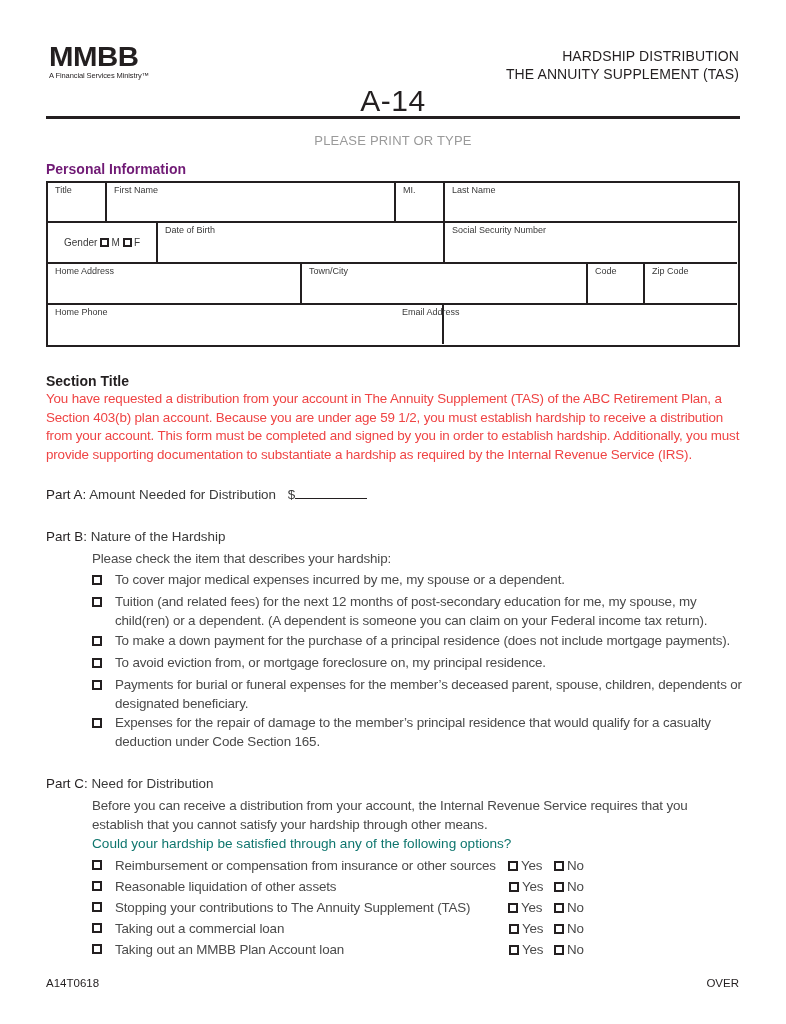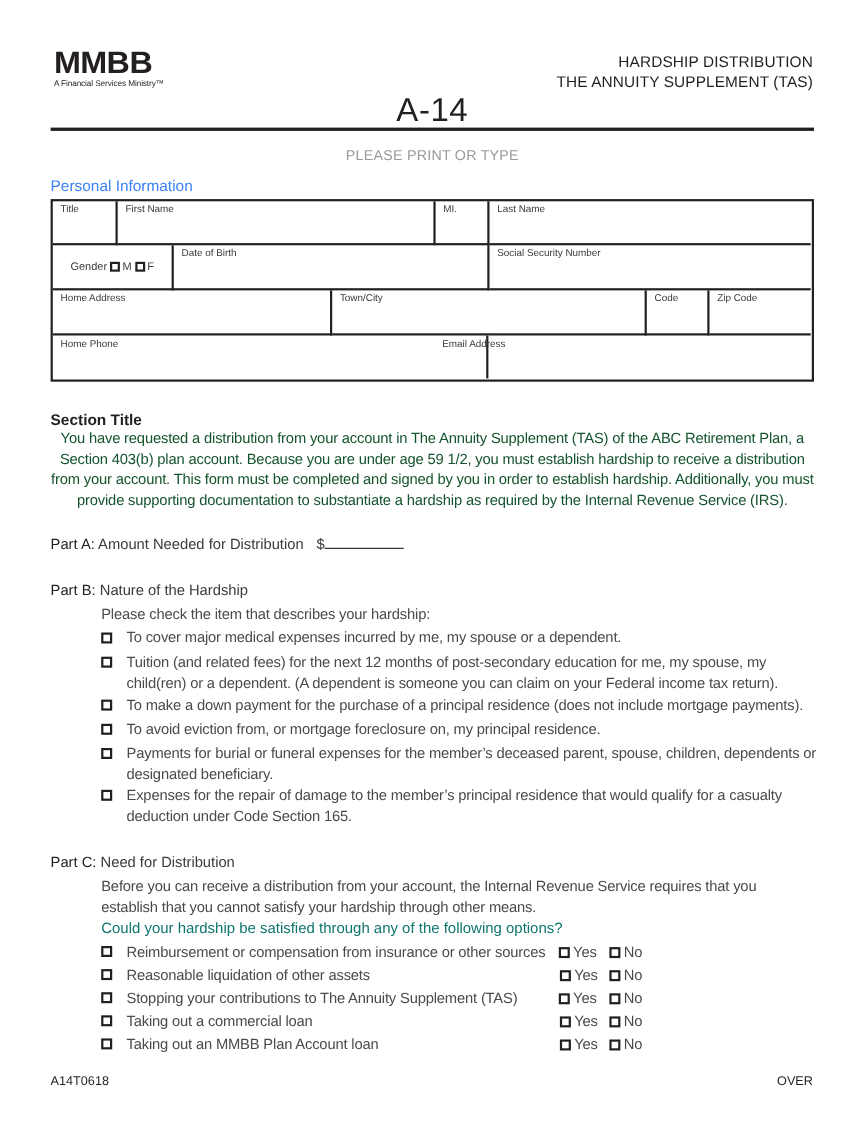--- a/index.html
+++ b/index.html
@@ -9,32 +9,32 @@
   .logo { position: absolute; left: 49px; top: 44px; }
   .logo-mark { font-family: "Liberation Sans", sans-serif; font-weight: bold; font-size: 28px; letter-spacing: -0.5px; color: #231f20; line-height: 26px; transform: scaleX(1.05); transform-origin: left; }
   .logo-tag { font-size: 7.5px; color: #231f20; margin-top: 1px; letter-spacing: -0.1px; }
 
   .header-right { position: absolute; right: 47px; top: 47px; text-align: right; font-size: 14px; color: #231f20; line-height: 18px; letter-spacing: 0.1px; }
 
   .form-id { position: absolute; left: 0; width: 786px; top: 84px; text-align: center; font-size: 30px; color: #231f20; letter-spacing: 0.5px; }
   .rule { position: absolute; left: 46px; width: 694px; top: 116px; height: 3px; background: #231f20; }
   .print-note { position: absolute; left: 0; width: 786px; top: 133px; text-align: center; font-size: 13px; color: #9a9a9a; letter-spacing: 0.2px; }
 
-  .pi-title { position: absolute; left: 46px; top: 161px; font-size: 14px; font-weight: normal; color: #3b82f6; }
+  .pi-title { position: absolute; left: 46px; top: 161px; font-size: 14px; font-weight: bold; color: #701a75; }
 
   .pi-grid { position: absolute; left: 46px; top: 181px; width: 694px; height: 166px; border: 2.5px solid #231f20; }
   .cell { position: absolute; border-right: 2.5px solid #231f20; border-bottom: 2.5px solid #231f20; font-size: 9px; color: #3a3a3a; padding: 2px 0 0 7px; }
   .cell.last-col { border-right: none; }
   .cell.last-row { border-bottom: none; }
   .gender { display: flex; align-items: center; font-size: 10px; padding: 16px; justify-content: center; }
   .gender .box { display: inline-block; width: 10px; height: 9px; border: 2px solid #231f20; margin: 0 2px 0 3px; }
 
   .section { position: absolute; left: 46px; width: 694px; }
   .sec-title { font-size: 14px; font-weight: bold; color: #231f20; }
-  .sec-body { font-size: 13.4px; line-height: 18.5px; color: #14532d; letter-spacing: -0.15px; text-align: center; }
+  .sec-body { font-size: 13.4px; line-height: 18.5px; color: #ef4444; letter-spacing: -0.15px; }
 
   .part-line { position: absolute; left: 46px; font-size: 13.4px; color: #3a3a3a; }
   .part-label { font-weight: normal; color: #231f20; }
   .blank { display: inline-block; width: 72px; border-bottom: 1px solid #231f20; height: 12px; vertical-align: baseline; }
 
   .indent { position: absolute; left: 92px; width: 650px; font-size: 13.4px; line-height: 18.5px; color: #4a4a4a; letter-spacing: -0.15px; }
   .check-item { position: absolute; left: 92px; width: 650px; display: flex; font-size: 13.4px; line-height: 18.5px; color: #4a4a4a; letter-spacing: -0.15px; }
   .cb { flex: none; width: 10px; height: 10px; border: 2px solid #231f20; margin-top: 4px; margin-right: 13px; }
   .cb-text { flex: 1; }
 

